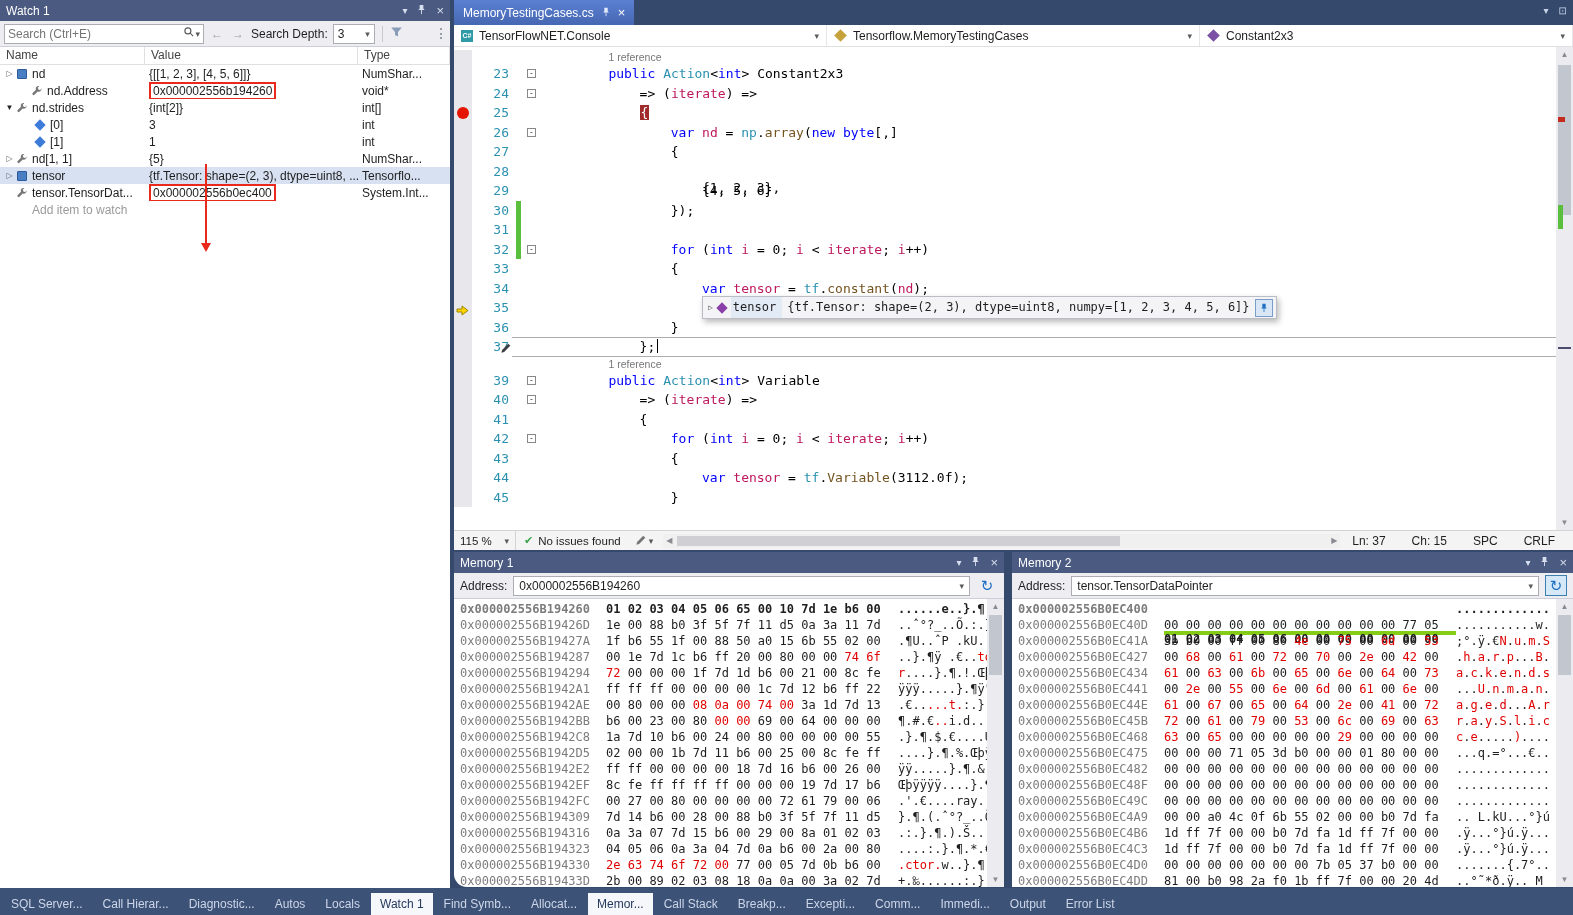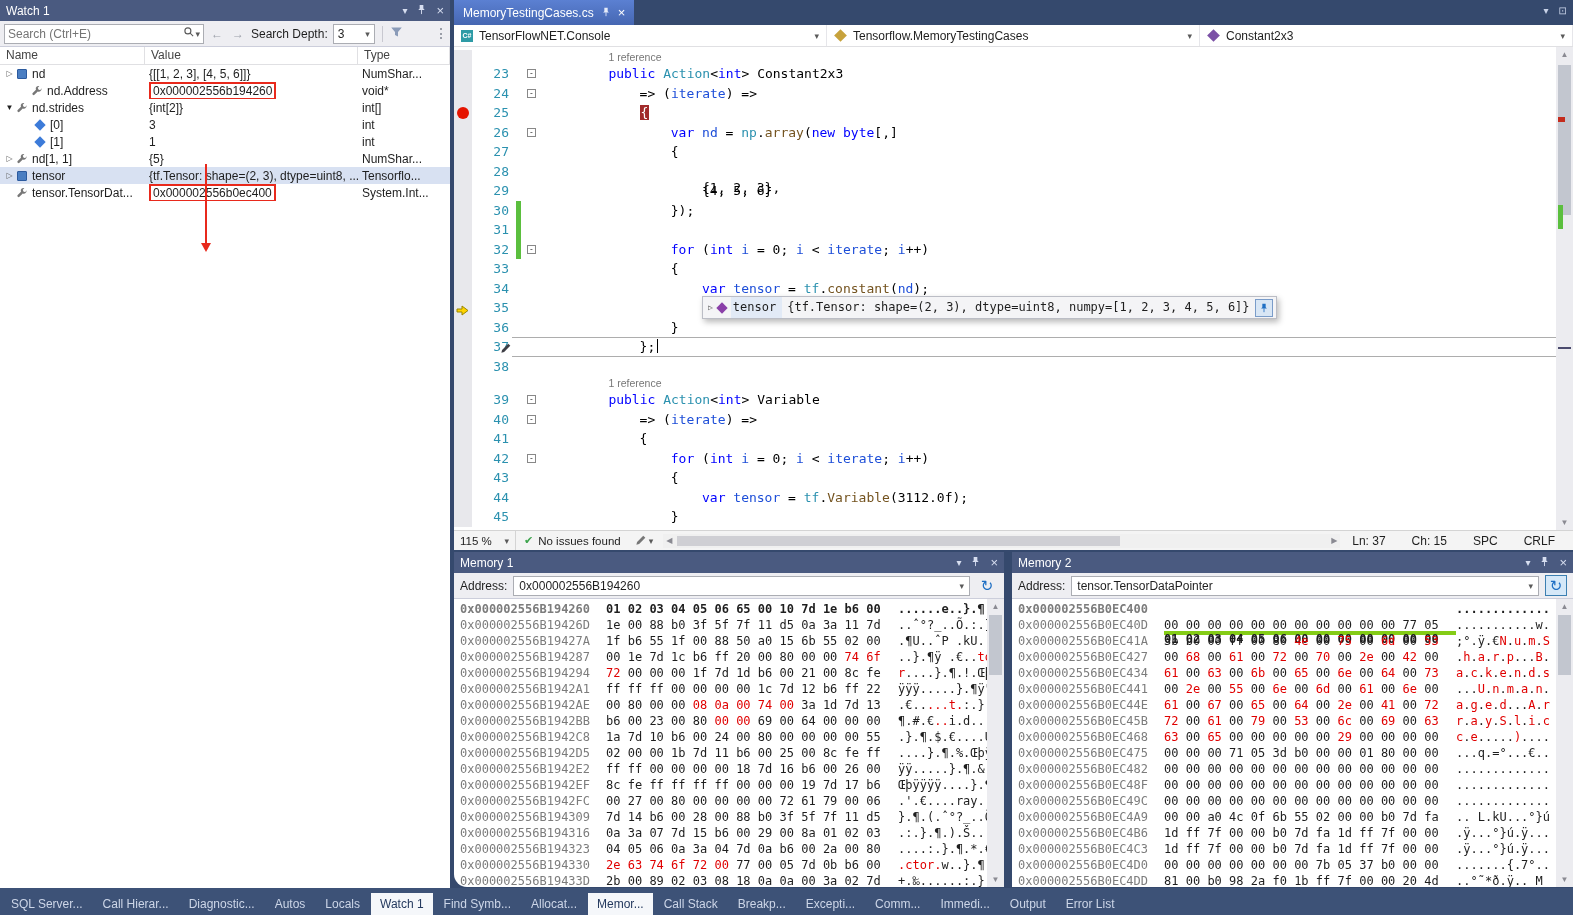--- a/index.html
+++ b/index.html
@@ -63,21 +63,21 @@
   .c-glyph { width:18px; background:#E8E8EC; flex:0 0 auto; position:relative; }
   .c-num { width:42px; flex:0 0 auto; text-align:right; padding-right:5px; color:#2B91AF; }
   .c-sel { width:10px; flex:0 0 auto; position:relative; }
   .chgbar { position:absolute; left:2px; top:0; bottom:0; width:5px; background:#5BBF3E; }
   .c-outline { width:16px; flex:0 0 auto; position:relative; }
   .foldbox { position:absolute; left:3px; top:5px; width:9px; height:9px; border:1px solid #888; background:#fff; font-size:8px; line-height:7px; text-align:center; color:#333; }
   .cl-row .c-num { visibility:hidden; }
   .c-text { flex:1; white-space:pre; position:relative; }
   .cl-text { font-size:10.5px; color:#767676; font-family:"Liberation Sans",sans-serif; }
   .tok-kw { color:#0000FF; } .tok-ty { color:#2B91AF; } .tok-pl { color:#000; }
-  .tok-loc { color:#1d4ed8; } .tok-me { color:#74531F; }
+  .tok-loc { color:#be185d; } .tok-me { color:#74531F; }
   .tok-bps { background:#A12B2B; color:#fff; padding:0 1px; }
   .hl-yellow { background:#FBE85A; }
   .bp-dot { position:absolute; left:3px; top:4px; width:12px; height:12px; border-radius:50%; background:#E51400; }
   .cur-arrow { position:absolute; left:2px; top:4px; }
   .curline-box { position:absolute; left:58px; right:0; top:0; bottom:0; border-top:1px solid #ADADAD; border-bottom:1px solid #ADADAD; pointer-events:none; }
   .caret { display:inline-block; width:1px; height:14px; background:#000; vertical-align:-2px; margin-left:2px; }
   .pencil { position:absolute; left:46px; top:3px; }
 
   .datatip { position:absolute; left:248px; top:-2px; height:23px; background:#F4F4F6; border:1px solid #BBBDC5; box-shadow:2px 3px 6px rgba(0,0,0,.28); display:flex; align-items:center; gap:5px; padding:0 3px 0 5px; z-index:40; white-space:nowrap; }
   .dt-exp { font-size:8px; color:#555; }
@@ -275,20 +275,31 @@
               <path d="M13.8 4.2a3.6 3.6 0 0 1-4.8 4.5L4.6 13a1.6 1.6 0 0 1-2.3-2.3l4.3-4.4a3.6 3.6 0 0 1 4.5-4.8L9 3.6l.9 2.5 2.5.9z" fill="#777"></path>
             </svg>
           </span>
           <span class="wname-label">tensor.TensorDat...</span>
         </div>
         <div class="wc wc-value">
           <span class="boxed">0x000002556b0ec400</span>
         </div>
         <div class="wc wc-type">System.Int...</div>
       </div>
+      <div class="wrow ph">
+        <div class="wc wc-name" style="padding-left: 3px;">
+          <span class="expander"></span>
+          <span class="wicon"></span>
+          <span class="wname-label">Add item to watch</span>
+        </div>
+        <div class="wc wc-value">
+          <span></span>
+        </div>
+        <div class="wc wc-type"></div>
+      </div>
       <svg id="watch-arrow" width="20" height="92" viewBox="0 0 20 92">
       <line x1="10" y1="0" x2="10" y2="80" stroke="#E8291C" stroke-width="2"></line>
       <polygon points="5,79 15,79 10,88" fill="#E8291C"></polygon>
     </svg>
   </div>
 </section>
 
 <section id="editor-panel">
   <div class="tabstrip">
     <div class="doc-tab">
@@ -463,27 +474,20 @@
         <div class="crow">
           <div class="c-glyph"></div>
           <div class="c-num">37</div>
           <span class="pencil"><svg width="11" height="11" viewBox="0 0 16 16">
               <path d="M2 14l1-4 9-9 3 3-9 9z" fill="#3F3F46"></path>
             </svg></span>
           <div class="c-sel"></div>
           <div class="c-outline"></div>
           <div class="c-text" style="padding-left: 99.6px;"><span class="tok-pl">};</span><span class="caret"></span></div>
           <div class="curline-box"></div>
-        </div>
-        <div class="crow">
-          <div class="c-glyph"></div>
-          <div class="c-num">38</div>
-          <div class="c-sel"></div>
-          <div class="c-outline"></div>
-          <div class="c-text" style="padding-left: 6px;"></div>
         </div>
         <div class="crow cl-row">
           <div class="c-glyph"></div>
           <div class="c-num"></div>
           <div class="c-sel"></div>
           <div class="c-outline"></div>
           <div class="c-text cl-text" style="padding-left: 68.4px;">1 reference</div>
         </div>
         <div class="crow">
           <div class="c-glyph"></div>

